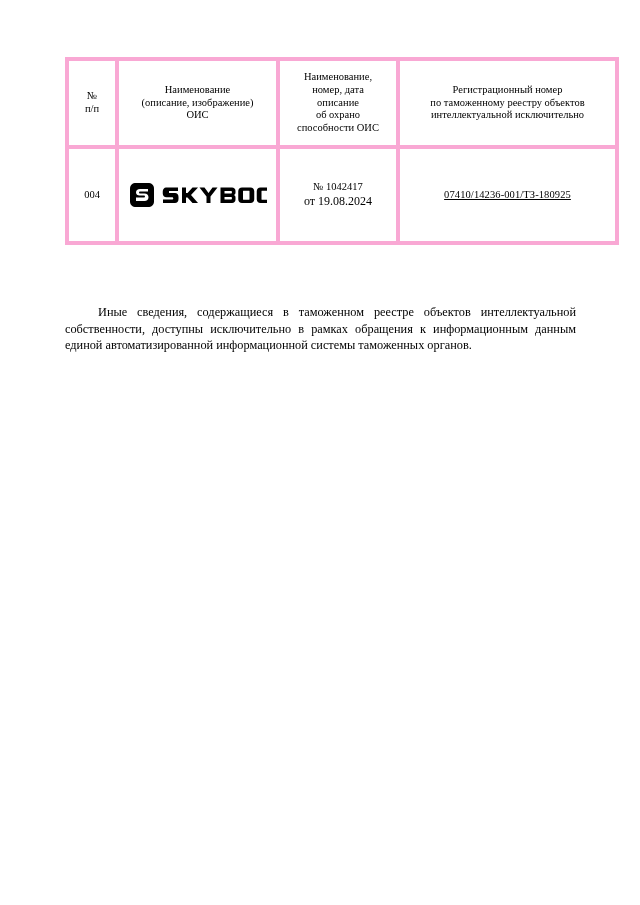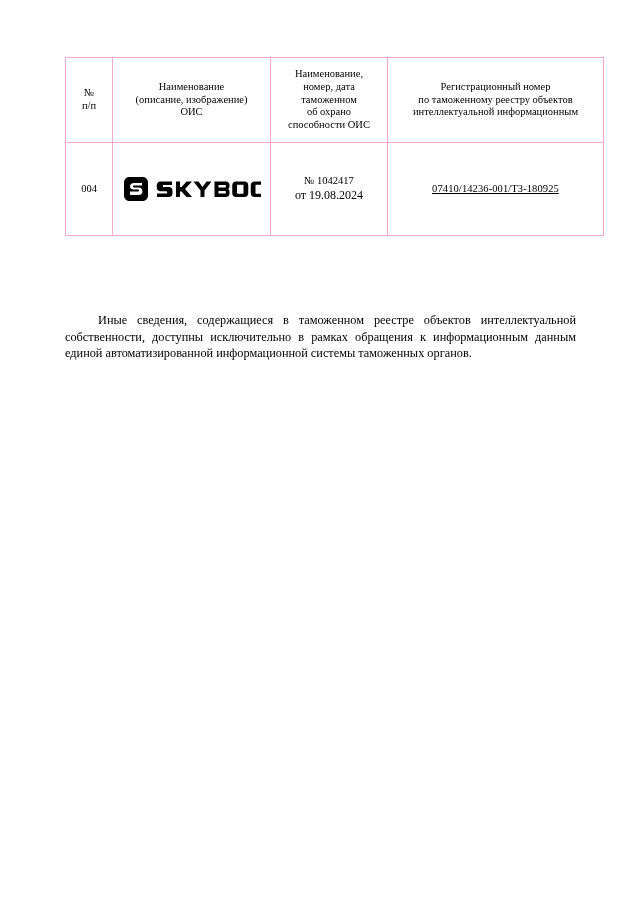--- a/index.html
+++ b/index.html
@@ -25,21 +25,21 @@
   }
   .doc-table {
     position: absolute;
     left: 65px;
     top: 57px;
     width: 511px;
     border-collapse: collapse;
     table-layout: fixed;
   }
   .doc-table td, .doc-table th {
-    border: 1px solid #f9a8d4;
+    border: 4px solid #f9a8d4;
     padding: 4px 3px;
     vertical-align: middle;
     text-align: center;
     font-weight: normal;
     font-size: 10.5px;
     line-height: 1.22;
   }
   .col-num   { width: 40px; }
   .col-name  { width: 151px; }
   .col-doc   { width: 110px; }
@@ -75,21 +75,21 @@
     justify-content: center;
     gap: 2px;
   }
   .logo-svg {
     display: block;
   }
 
   .paragraph {
     position: absolute;
     left: 65px;
-    top: 300px;
+    top: 292px;
     width: 511px;
     font-size: 12.3px;
     line-height: 1.33;
     text-align: justify;
     text-indent: 33px;
     hyphens: none;
   }
 </style>
 </head>
 <body>
@@ -104,28 +104,28 @@
           <div>п/п</div>
         </td>
         <td class="col-name">
           <div>Наименование</div>
           <div>(описание, изображение)</div>
           <div>ОИС</div>
         </td>
         <td class="col-doc">
           <div>Наименование,</div>
           <div>номер, дата</div>
-          <div>таможенном</div>
+          <div>описание</div>
           <div>об охрано</div>
           <div>способности ОИС</div>
         </td>
         <td class="col-reg">
           <div>Регистрационный номер</div>
           <div>по таможенному реестру объектов</div>
-          <div>интеллектуальной информационным</div>
+          <div>интеллектуальной исключительно</div>
         </td>
       </tr>
     </thead>
     <tbody>
       <tr>
         <td class="col-num cell-num">004</td>
         <td class="col-name">
           <div class="logo-wrap">
             <svg class="logo-svg" width="138" height="26" viewBox="0 0 276 52" aria-hidden="true">
               <g fill="#000000">

